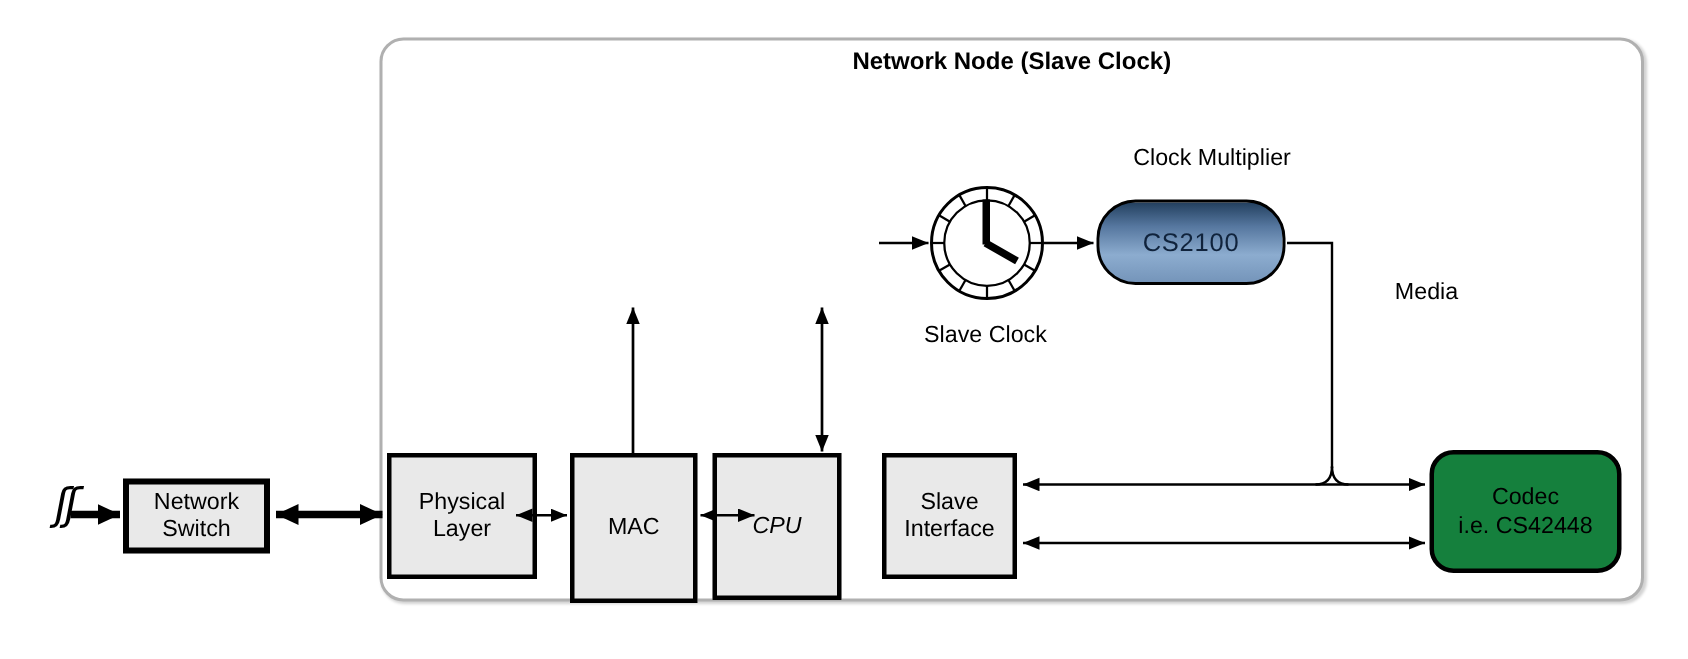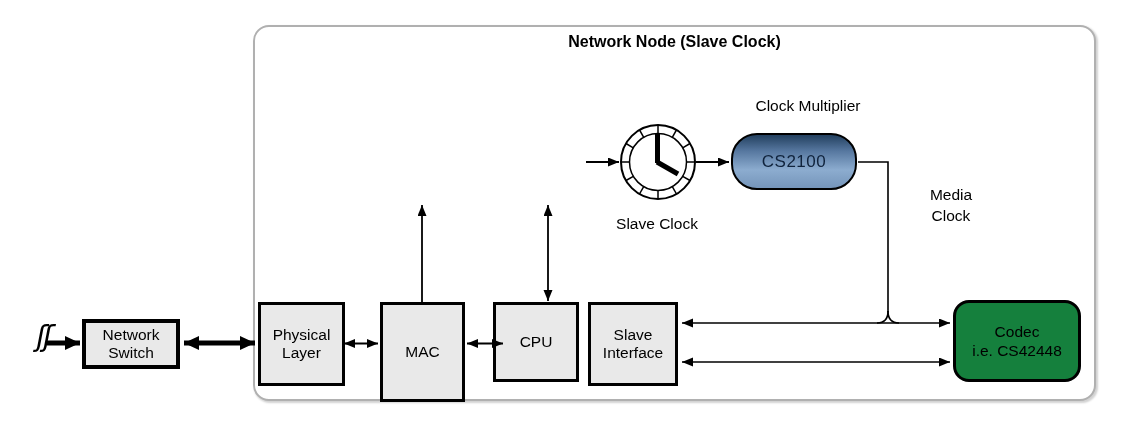--- a/index.html
+++ b/index.html
@@ -17,23 +17,23 @@
     position:absolute;left:253px;top:33px;width:843px;text-align:center;
     font-size:16px;font-weight:bold;z-index:2;
   }
   .box{
     position:absolute;background:#e9e9e9;border:3px solid #000;
     box-sizing:border-box;display:flex;flex-direction:column;
     align-items:center;justify-content:center;text-align:center;
     font-size:15.5px;line-height:18px;z-index:2;
   }
   .b-netswitch{left:82px;top:319px;width:98px;height:50px;border-width:4px;}
-  .b-phy{left:258px;top:302px;width:87px;height:84px;}
+  .b-phy{left:258px;top:302px;width:100px;height:84px;}
   .b-mac{left:380px;top:302px;width:85px;height:100px;}
-  .b-cpu{left:493px;top:302px;width:86px;height:80px;}
+  .b-cpu{left:475px;top:302px;width:86px;height:98px;font-style:italic;}
   .b-audio{left:588px;top:302px;width:90px;height:84px;}
   .b-ptp{left:371px;top:118px;width:215px;height:85px;font-size:16px;}
   .b-cs2100{
     left:731px;top:133px;width:126px;height:57px;border-width:2.5px;border-radius:26px;
     background:linear-gradient(180deg,#23405f 0%,#56779f 30%,#8caccf 66%,#7595ba 100%);
     color:#10233c;font-size:17px;letter-spacing:0.5px;
   }
   .b-codec{
     left:953px;top:300px;width:128px;height:82px;border-radius:16px;
     background:#15803d;line-height:19px;
@@ -53,21 +53,20 @@
 
 <div class="canvas">
 
   <div class="frame"></div>
   <div class="frame-title">Network Node (Slave Clock)</div>
 
   <div class="lbl l-clockmult">Clock Multiplier</div>
   <div class="lbl l-slaveclock">Slave Clock</div>
   <div class="lbl l-mediaclock">
     <div>Media</div>
-    <div>Clock</div>
   </div>
   <div class="lbl l-break">ʃʃ</div>
 
   <div class="box b-netswitch">
     <div>Network</div>
     <div>Switch</div>
   </div>
 
   <div class="box b-phy">
     <div>Physical</div>

